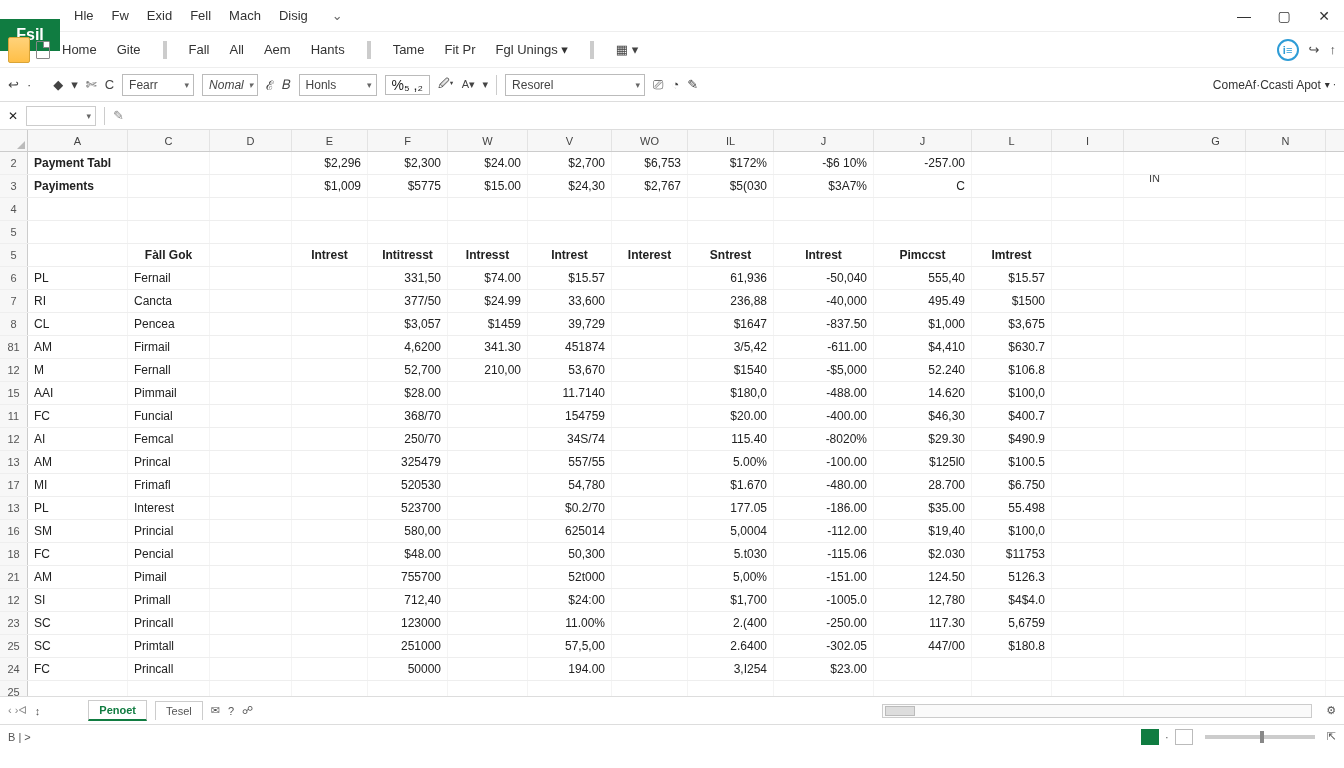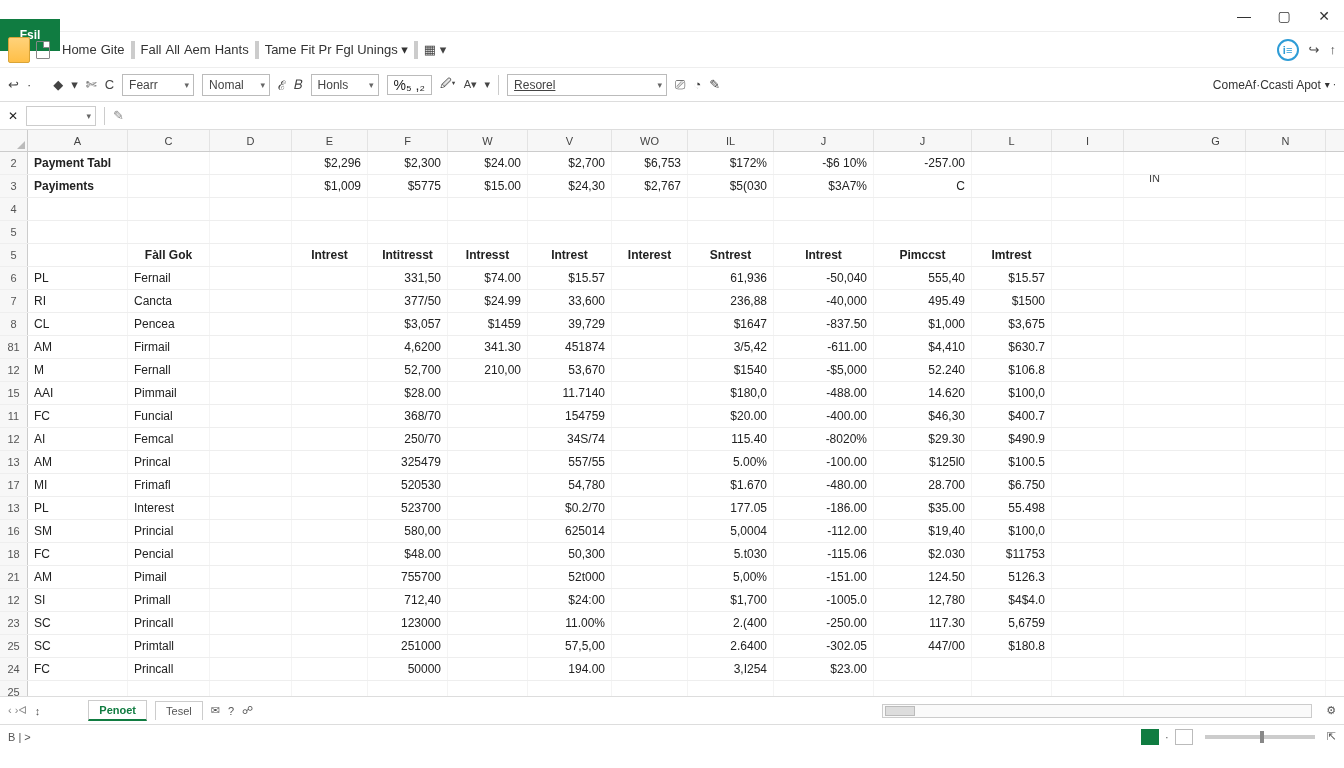--- a/index.html
+++ b/index.html
@@ -1,48 +1,48 @@
 <!DOCTYPE html>
 <html><head>
 <meta charset="utf-8">
 <style>
   * { box-sizing: border-box; margin: 0; padding: 0; font-family: "Segoe UI", Arial, sans-serif; }
   body { width: 1344px; height: 768px; overflow: hidden; background: #fff; color: #222; font-size: 12px; }
 
   
   .titlebar { display: flex; align-items: center; height: 32px; background: #fff; border-bottom: 1px solid #eee; }
-  .app-badge { width: 60px; height: 32px; background: #107c41; color: #fff; display: flex; align-items: center; justify-content: center; font-weight: 600; font-size: 12px; margin-top: 38px; }
+  .app-badge { width: 60px; height: 32px; background: #107c41; color: #fff; display: flex; align-items: center; justify-content: center; font-weight: 600; font-size: 16px; margin-top: 38px; }
   .title-menu { display: flex; gap: 18px; padding-left: 14px; font-size: 13px; color: #333; }
   .title-menu span { cursor: default; }
   .title-chevron { margin-left: 6px; color: #666; }
   .win-controls { margin-left: auto; display: flex; }
   .win-btn { width: 40px; height: 32px; display: flex; align-items: center; justify-content: center; color: #333; font-size: 14px; }
 
   
   .ribbon-upper { display: flex; align-items: center; height: 36px; padding: 0 8px; border-bottom: 1px solid #eee; }
   .paste-block { display: flex; align-items: center; gap: 6px; margin-right: 10px; }
   .paste-icon { width: 22px; height: 26px; background: linear-gradient(#ffd27a,#ffbf47); border: 1px solid #d9a437; border-radius: 2px; }
   .doc-icon { width: 14px; height: 18px; border: 1px solid #888; border-radius: 1px; position: relative; }
   .doc-icon::after { content:""; position:absolute; top:0; right:0; width:5px; height:5px; background:#fff; border-left:1px solid #888; border-bottom:1px solid #888; }
-  .ribbon-tabs { display: flex; font-size: 13px; color: #333; }
+  .ribbon-tabs { display: flex; gap: 16px; font-size: 13px; color: #333; }
   .ribbon-tabs span { padding: 4px 2px; cursor: default; }
   .ribbon-tabs .sep { width:1px; background:#ccc; margin:0 4px; height:18px; align-self:center; }
   .ribbon-right { margin-left: auto; display: flex; align-items: center; gap: 10px; color: #333; }
   .circle-icon { width: 22px; height: 22px; border: 2px solid #2e9cd6; border-radius: 50%; display:flex; align-items:center; justify-content:center; color:#2e9cd6; font-size:11px; font-weight:bold; }
   .ribbon-upper .glyph, .ribbon-lower .glyph { font-size: 13px; color: #444; }
 
   
   .ribbon-lower { display: flex; align-items: center; height: 34px; padding: 0 8px; border-bottom: 1px solid #ddd; gap: 8px; }
   .tool-gap { width: 6px; }
   .select-box { height: 22px; border: 1px solid #bbb; background: #fff; padding: 0 18px 0 6px; display: flex; align-items: center; font-size: 12px; position: relative; color:#444; }
   .select-box .caret { position:absolute; right:4px; top:50%; transform:translateY(-50%); font-size:9px; color:#666; }
   .w-fear { width: 72px; }
-  .w-normal { width: 68px; }
-  .w-horls { width: 68px; align-items: center; }
-  .w-resort { width: 160px; text-decoration: underline; }
+  .w-normal { width: 56px; font-style: italic; }
+  .w-horls { width: 78px; align-items: center; }
+  .w-resort { width: 140px; }
   .num-fmt { padding: 1px 6px; border:1px solid #bbb; font-size:14px; display:flex; align-items:center; gap:2px; height:20px; }
   .icon-tri { font-size:11px; color:#444; }
   .ribbon-rtext { margin-left:auto; font-size:12px; color:#333; display:flex; align-items:center; gap:4px; }
 
   
   .formula-bar { display:flex; align-items:center; height:28px; border-bottom:1px solid #ddd; padding:0 8px; gap:8px; }
   .name-box { width: 70px; height:20px; border:1px solid #ccc; display:flex; align-items:center; padding-left:6px; font-size:11px; color:#444; }
   .name-caret { font-size:9px; color:#666; margin-left:auto; padding-right:4px; }
   .fx-sep { width:1px; height:18px; background:#ccc; }
   .fx-input { flex:1; height:20px; border:none; outline:none; font-size:12px; }
@@ -93,20 +93,29 @@
   .view-btn { width:18px; height:16px; border:1px solid #bbb; background:#fff; }
   .view-btn.active { background:#107c41; border-color:#107c41; }
   .zoom-slider { width:110px; height:4px; background:#ccc; position:relative; margin:0 6px; }
   .zoom-slider::after { content:""; position:absolute; left:50%; top:-4px; width:4px; height:12px; background:#888; }
 </style>
 </head>
 <body>
 
 <div class="titlebar">
   <div class="app-badge">Fsil</div>
+  <div class="title-menu">
+    <span>Hle</span>
+    <span>Fw</span>
+    <span>Exid</span>
+    <span>Fell</span>
+    <span>Mach</span>
+    <span>Disig</span>
+    <span class="title-chevron">⌄</span>
+  </div>
   <div class="win-controls">
     <div class="win-btn">—</div>
     <div class="win-btn">▢</div>
     <div class="win-btn">✕</div>
   </div>
 </div>
 
 <div class="ribbon-upper">
   <div class="paste-block">
     <div class="paste-icon"></div>

